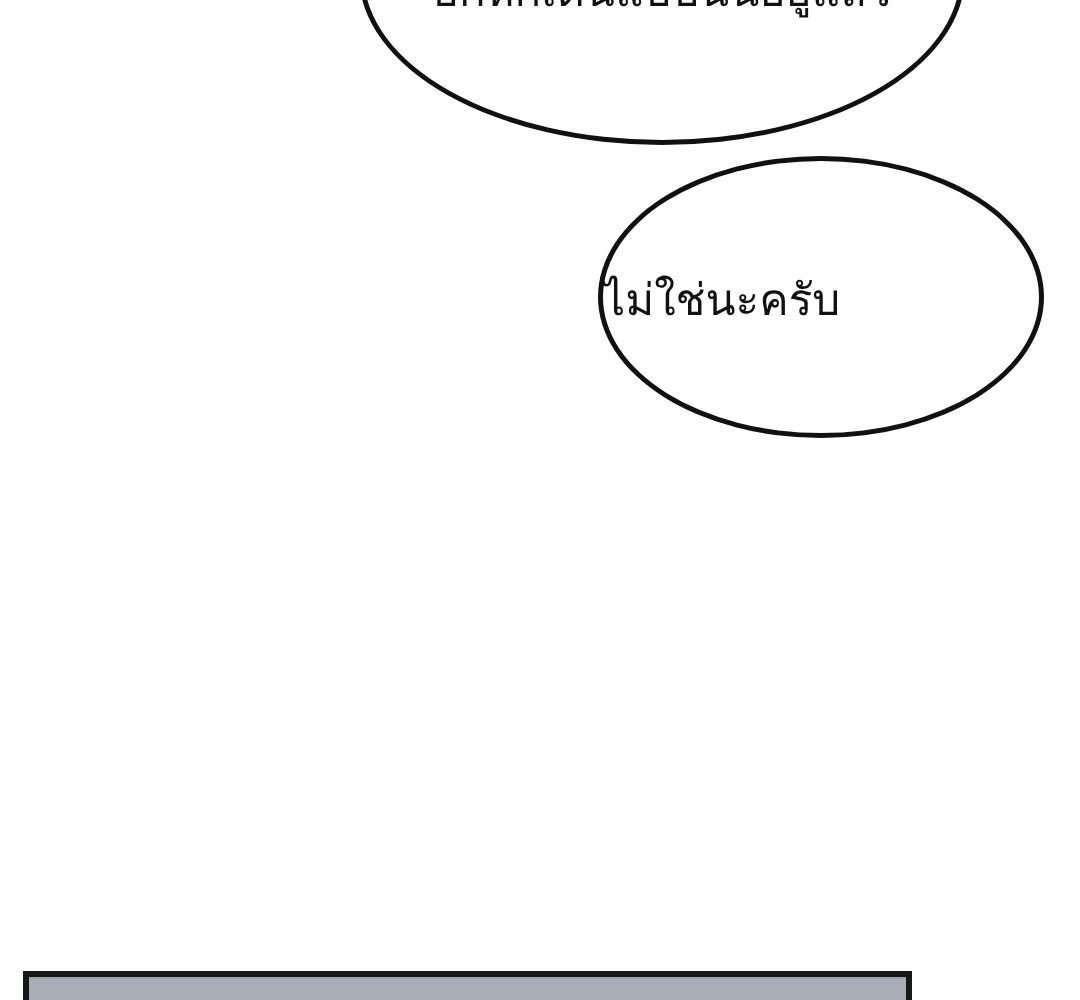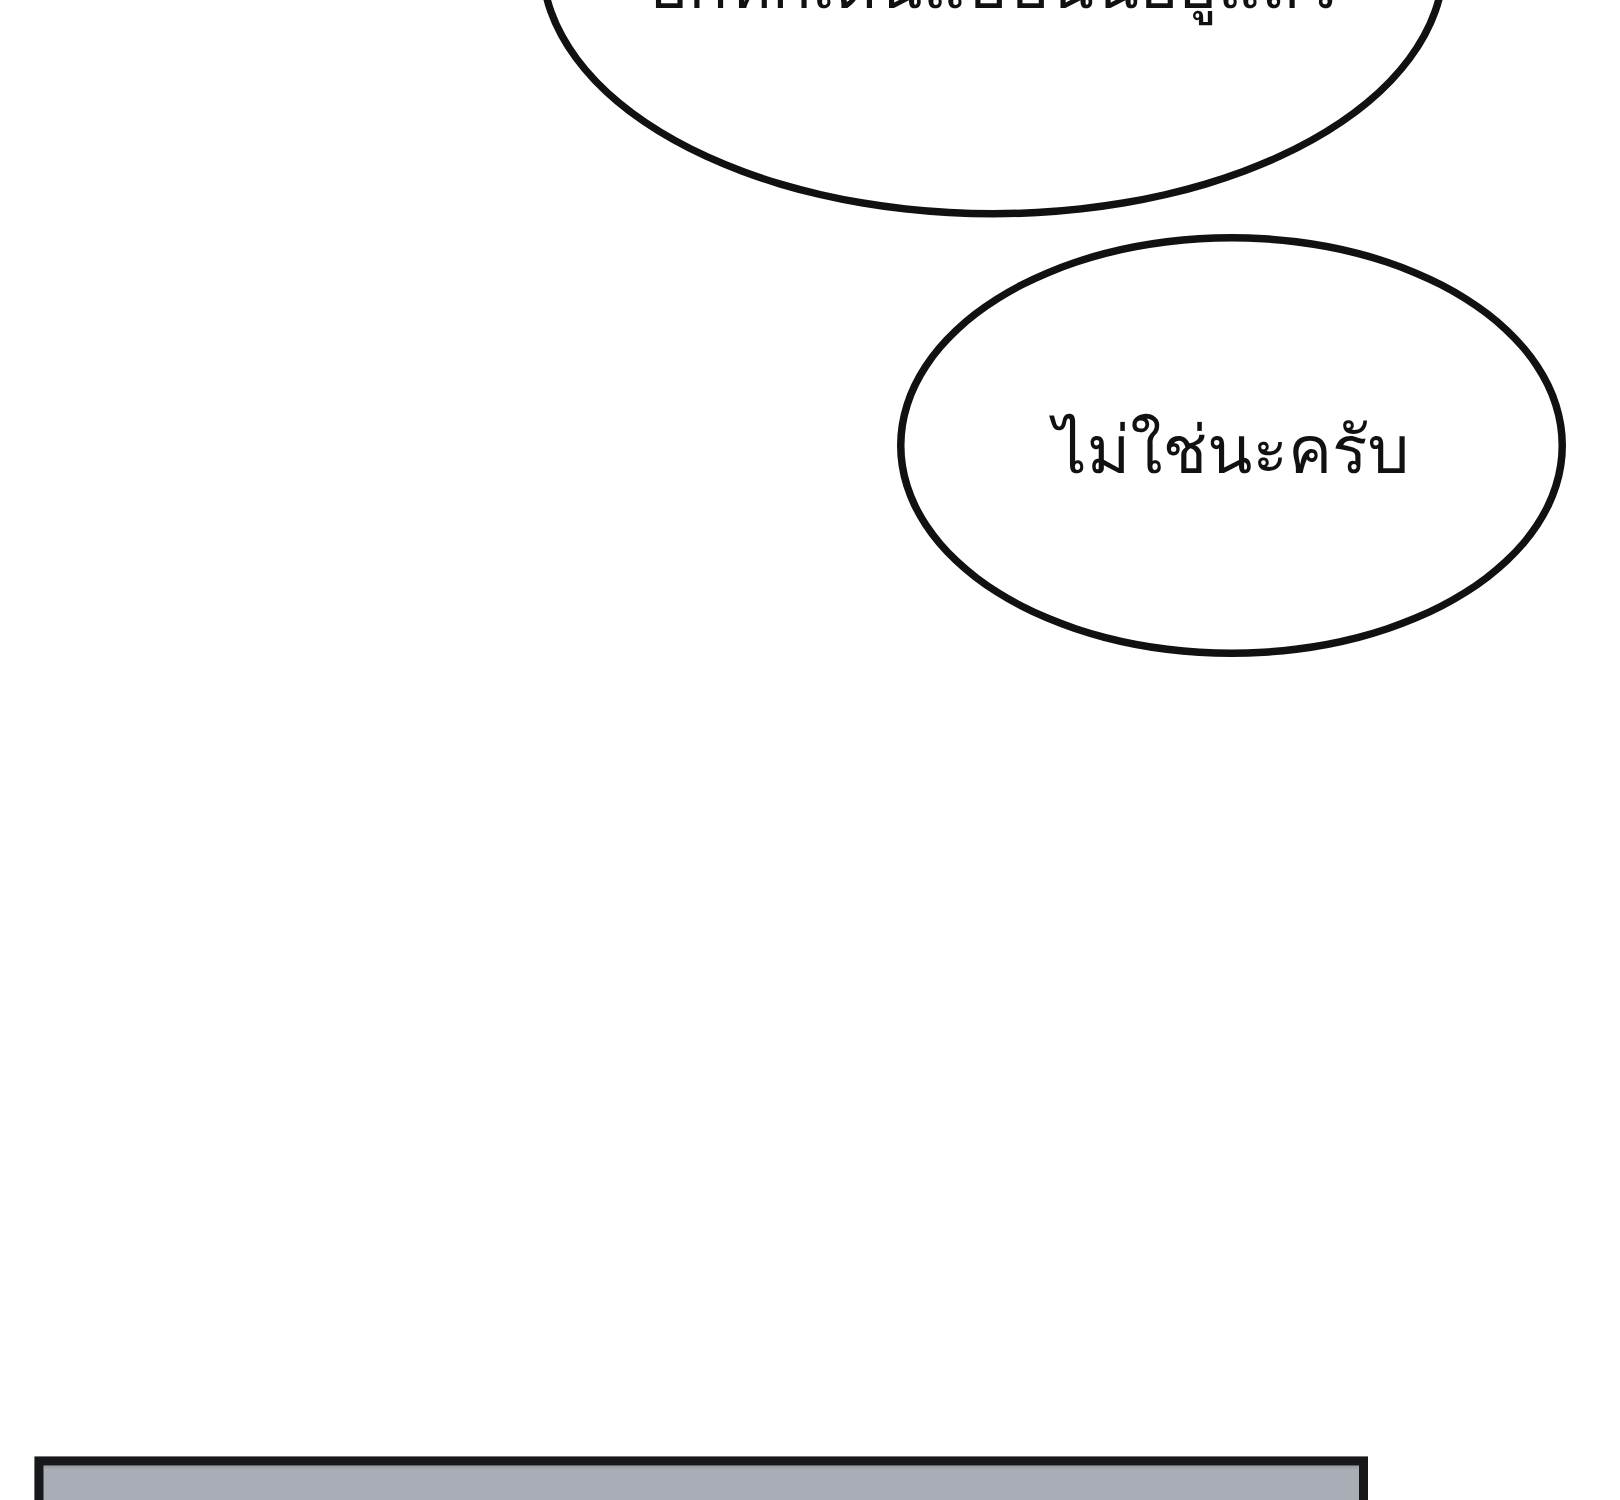--- a/index.html
+++ b/index.html
@@ -47,21 +47,21 @@
     white-space: nowrap;
   }
   
   .bubble-main {
     left: 598px;
     top: 156px;
     width: 446px;
     height: 282px;
     display: flex;
     align-items: center;
-    justify-content: center;
+    justify-content: flex-start;
   }
   .bubble-main-text {
     font-size: 44px;
     color: #111111;
     margin-top: 4px;
     white-space: nowrap;
   }
   
   .panel-bar {
     position: absolute;

